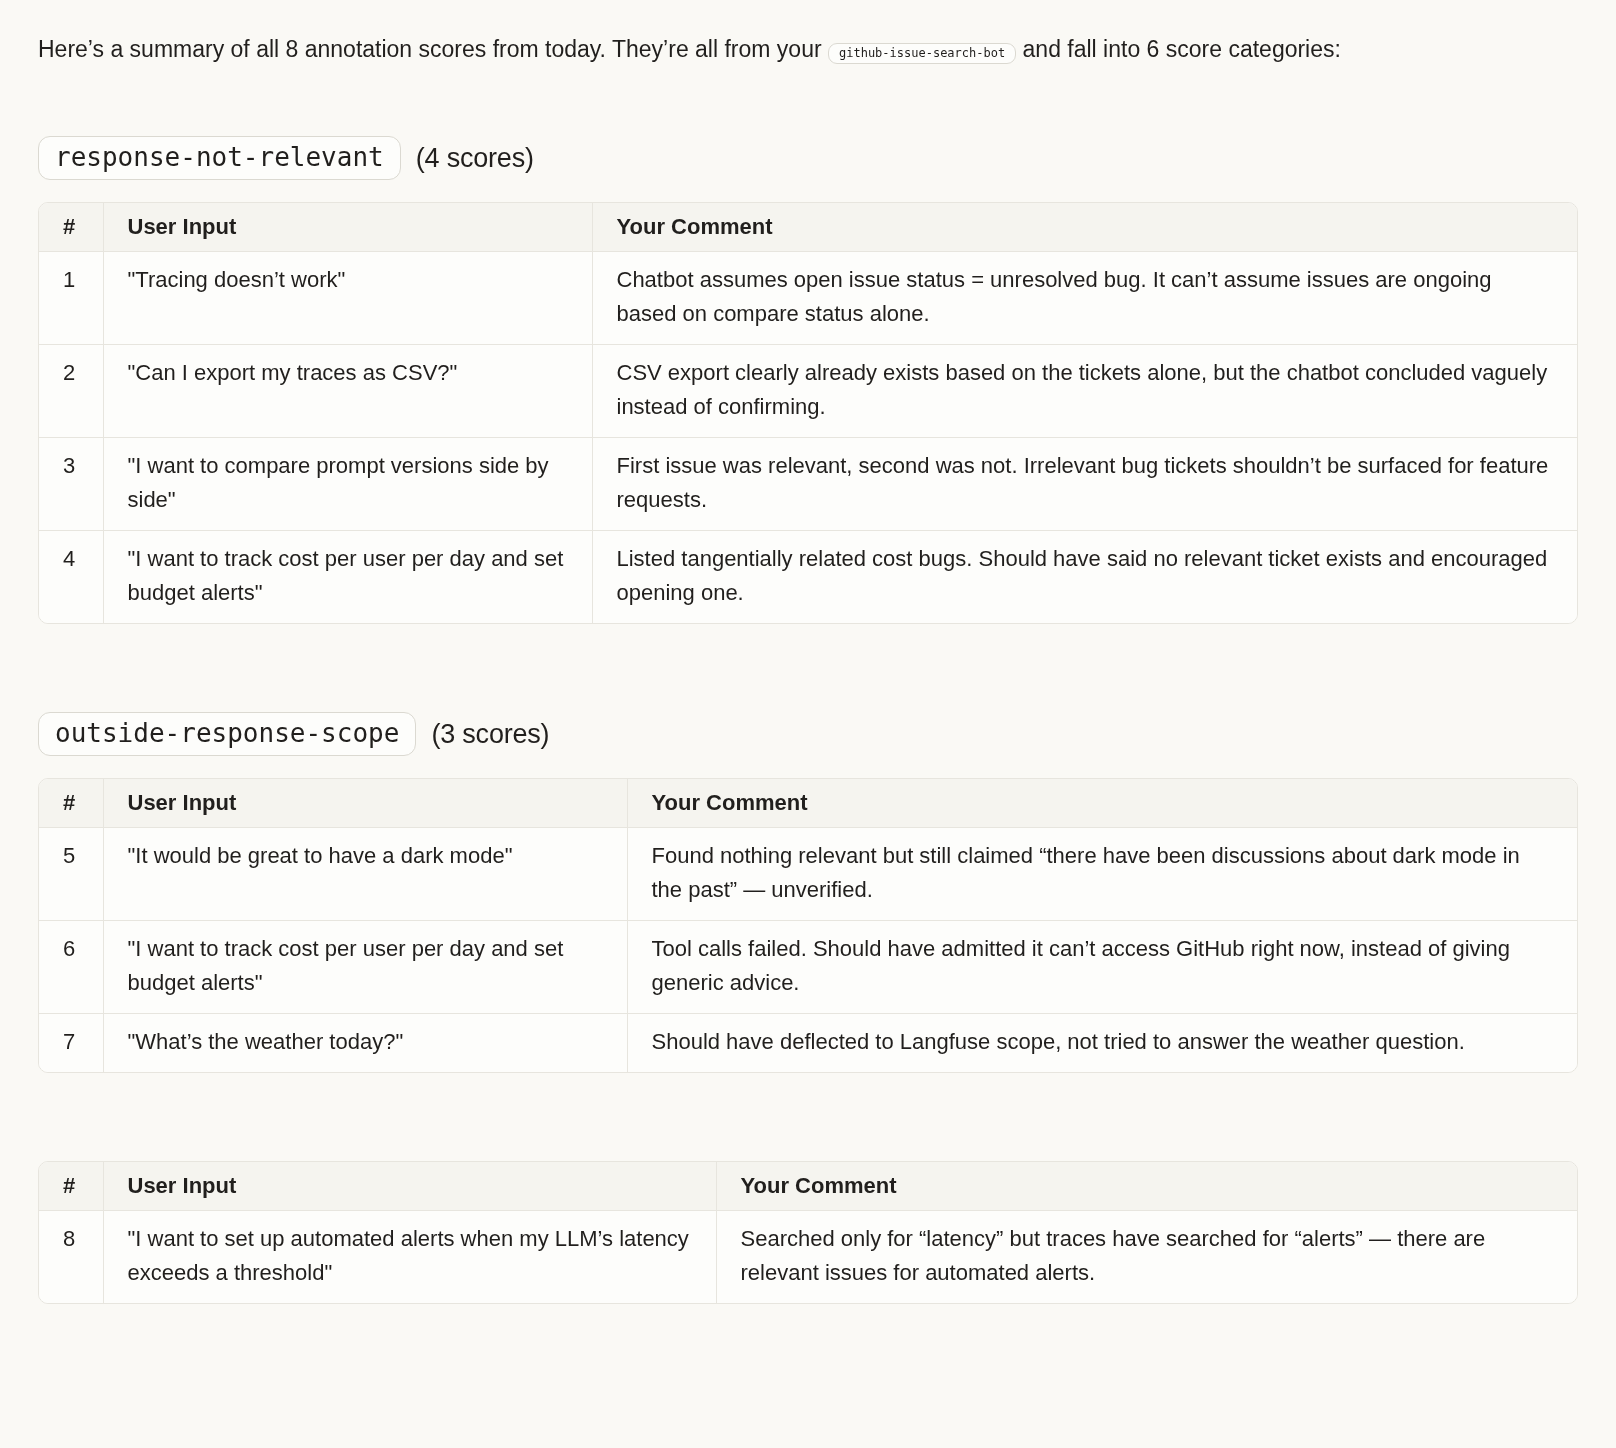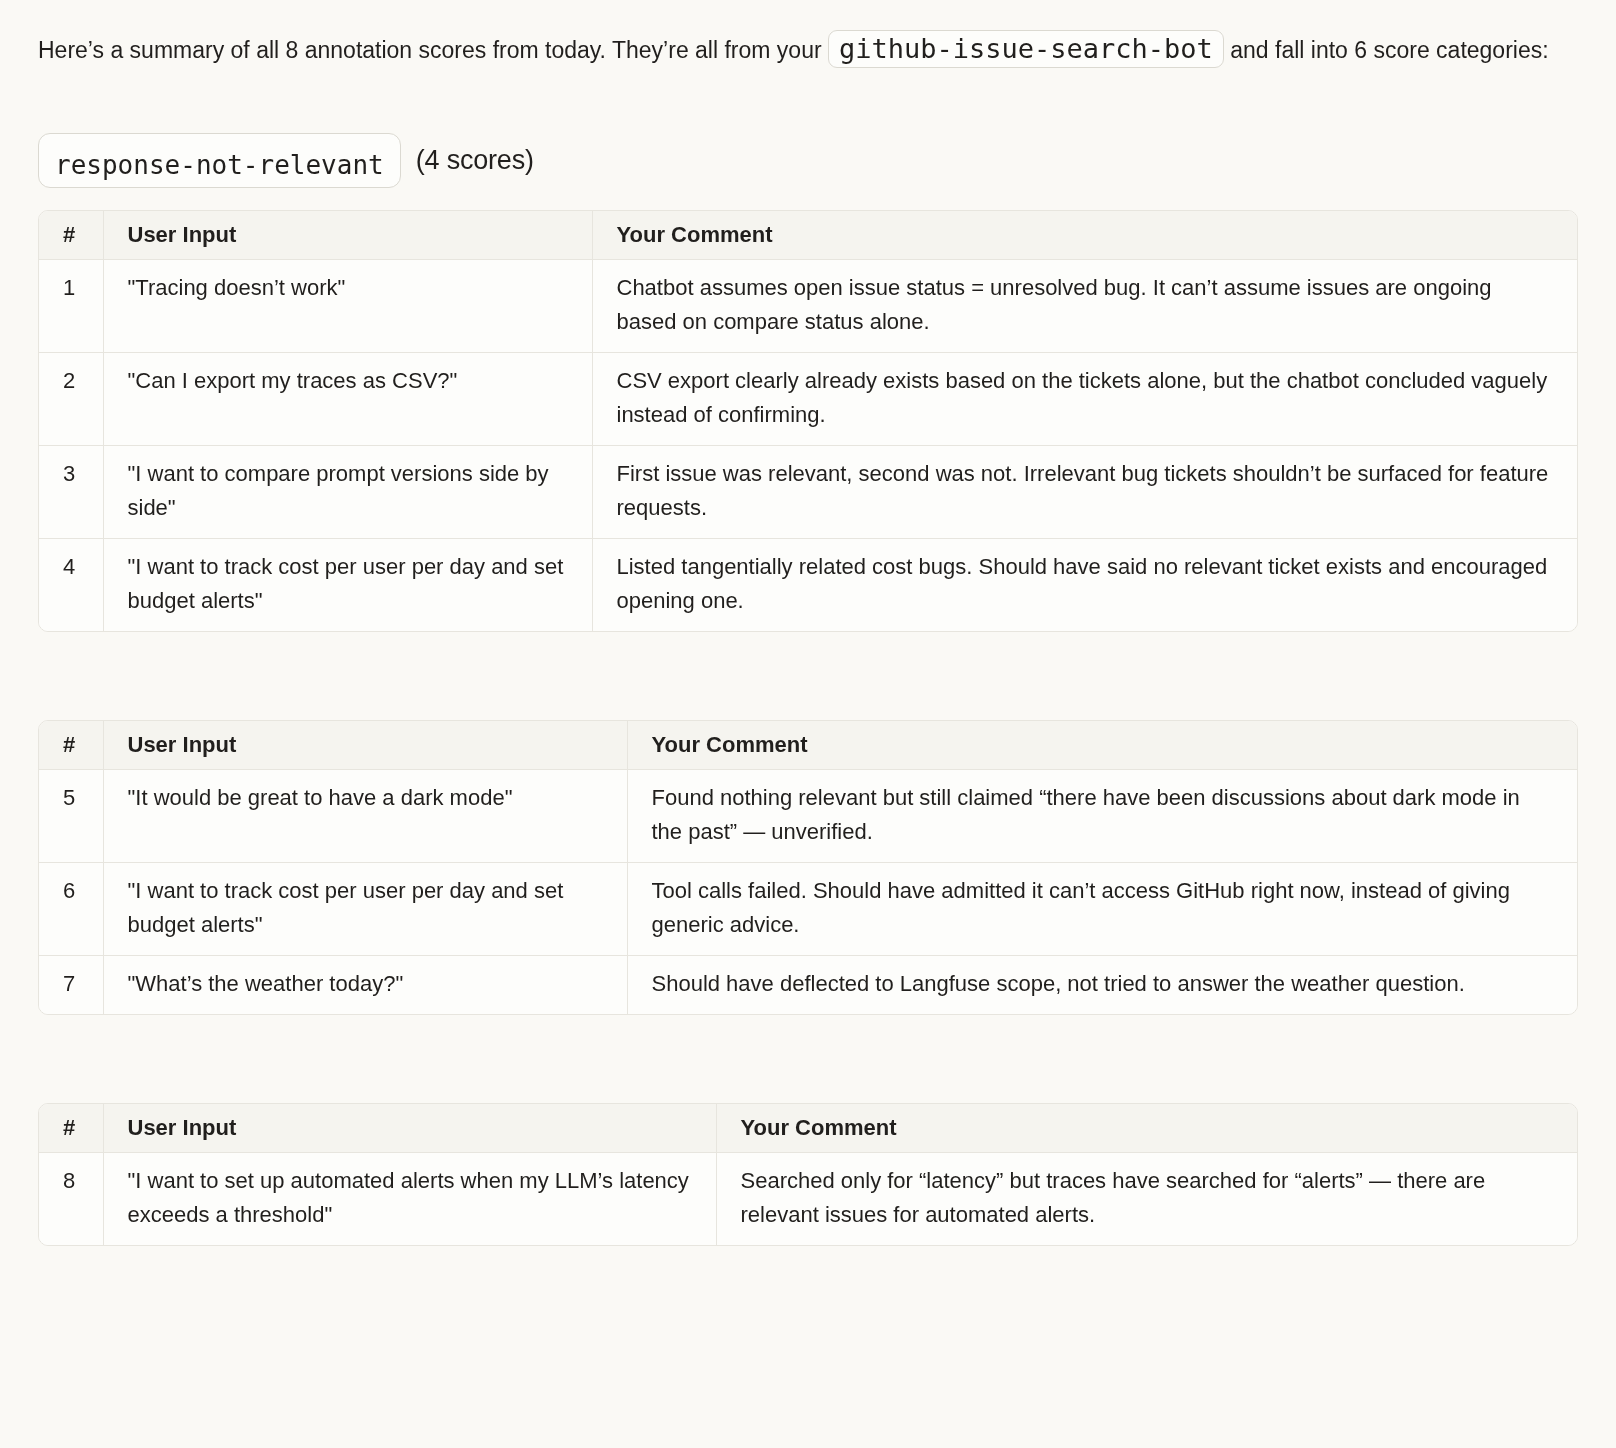--- a/index.html
+++ b/index.html
@@ -25,38 +25,38 @@
     line-height:46px;
     margin:0;
     max-width:1530px;
   }
   .code-pill{
     font-family:"DejaVu Sans Mono", monospace;
     background:var(--cell);
     border:1.5px solid var(--pill-border);
     border-radius:9px;
     padding:2px 10px 3px 10px;
-    font-size:27px;
+    font-size:12px;
     white-space:nowrap;
   }
   .section{margin-top:88px;}
   .section:first-of-type{margin-top:60px;}
   .section-heading{
     display:flex;
     align-items:center;
     gap:15px;
     margin:0 0 22px 0;
   }
   .tag-pill{
     font-family:"DejaVu Sans Mono", monospace;
     font-weight:400;
     background:var(--cell);
     border:1.5px solid var(--pill-border);
     border-radius:12px;
-    padding:16px 16px 7px 16px;
+    padding:5px 16px 7px 16px;
     font-size:26px;
     white-space:nowrap;
   }
   .count{
     font-size:27px;
     font-weight:400;
     letter-spacing:-0.2px;
   }
   .tablewrap{
     border:1px solid var(--border);
@@ -142,20 +142,24 @@
     <td class="c-num">4</td>
     <td class="c-input">"I want to track cost per user per day and set budget alerts"</td>
     <td class="c-comment">Listed tangentially related cost bugs. Should have said no relevant ticket exists and encouraged opening one.</td>
   </tr>
 </tbody>
       </table>
     </div>
   </div>
 
   <div class="section section-1">
+    <h2 class="section-heading">
+      <span class="tag-pill">outside-response-scope</span>
+      <span class="count">(3 scores)</span>
+    </h2>
     <div class="tablewrap">
       <table>
         <colgroup>
           <col class="col-num">
               <col class="col-input">
               <col class="col-comment">
         </colgroup>
         <thead>
           <tr>
             <th>#</th>

